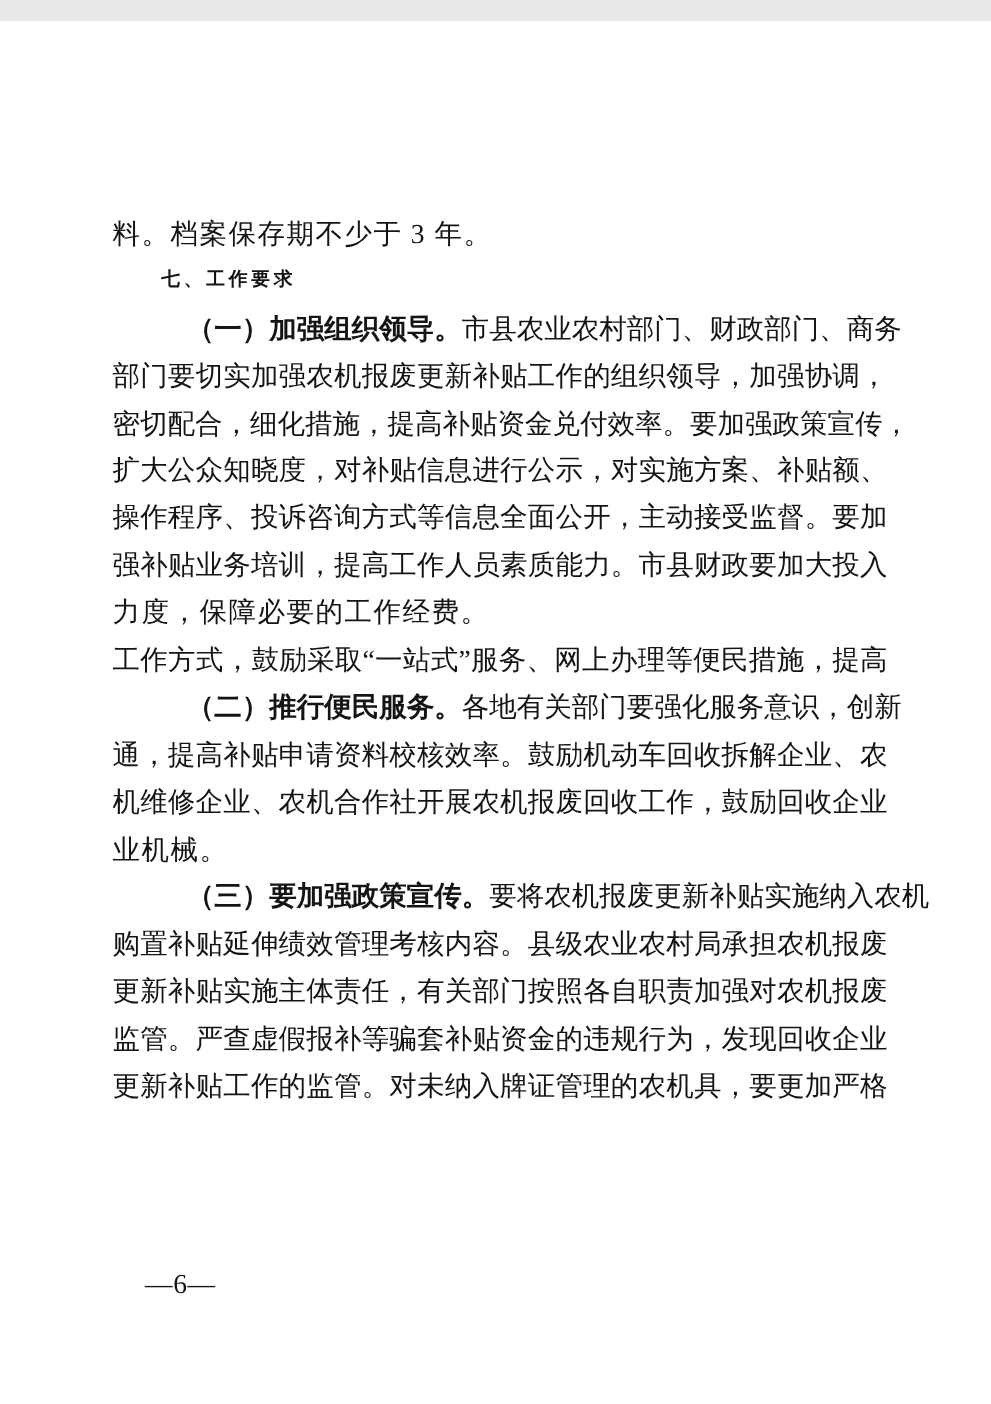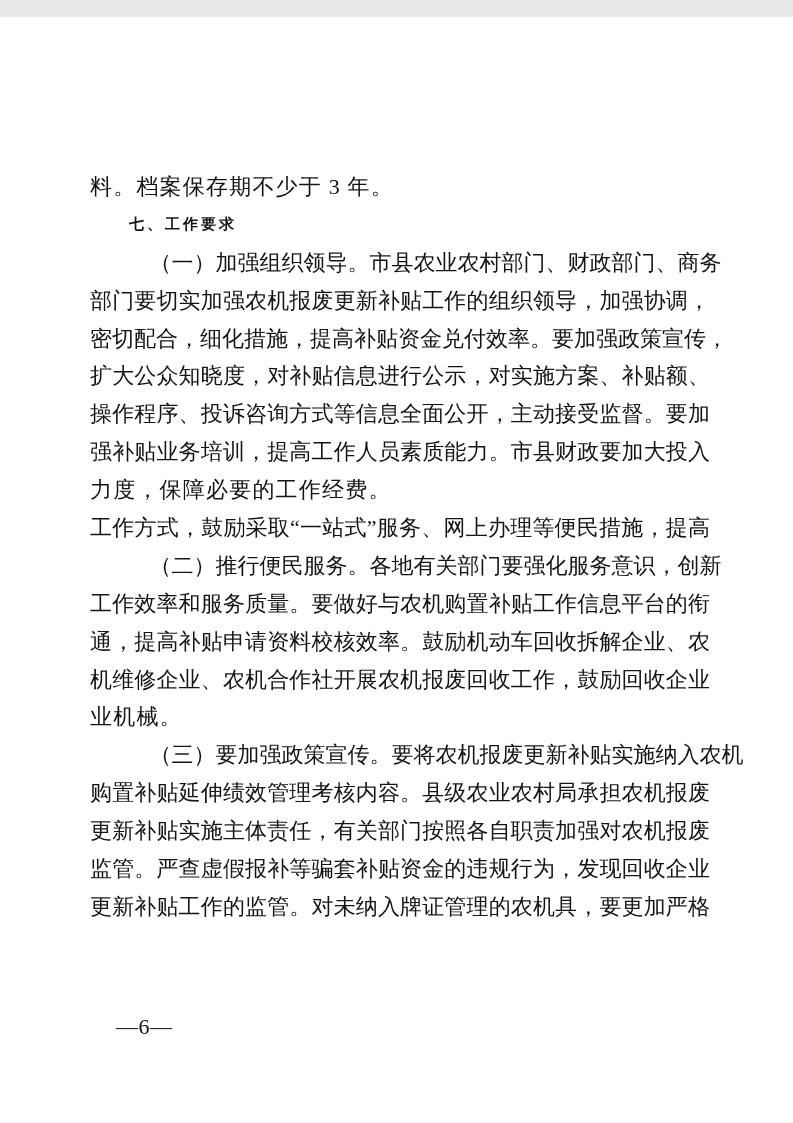--- a/index.html
+++ b/index.html
@@ -42,21 +42,21 @@
   }
   .line--heading {
     font-weight: bold;
     font-size: 15px;
     letter-spacing: 3px;
     text-align: left;
     text-align-last: left;
     text-indent: 2.6em;
   }
   .lead {
-    font-weight: normal;
+    font-weight: bold;
   }
   .footer {
     position: absolute;
     top: 994px;
     left: 116px;
     font-size: 22px;
     line-height: 32px;
     letter-spacing: 0.5px;
   }
 </style>
@@ -75,21 +75,20 @@
     <div class="line"><span>部门要切实加强农机报废更新补贴工作的组织领导，加强协调，</span></div>
     <div class="line"><span>密切配合，细化措施，提高补贴资金兑付效率。要加强政策宣传，</span></div>
     <div class="line"><span>扩大公众知晓度，对补贴信息进行公示，对实施方案、补贴额、</span></div>
     <div class="line"><span>操作程序、投诉咨询方式等信息全面公开，主动接受监督。要加</span></div>
     <div class="line"><span>强补贴业务培训，提高工作人员素质能力。市县财政要加大投入</span></div>
     <div class="line line--end"><span>力度，保障必要的工作经费。</span></div>
 
     <div class="line"><span>工作方式，鼓励采取“一站式”服务、网上办理等便民措施，提高</span></div>
 
     <div class="line line--indent"><span class="lead">（二）推行便民服务。</span><span>各地有关部门要强化服务意识，创新</span></div>
-    <div class="line"><span>工作效率和服务质量。要做好与农机购置补贴工作信息平台的衔</span></div>
     <div class="line"><span>通，提高补贴申请资料校核效率。鼓励机动车回收拆解企业、农</span></div>
     <div class="line"><span>机维修企业、农机合作社开展农机报废回收工作，鼓励回收企业</span></div>
     <div class="line line--end"><span>业机械。</span></div>
 
     <div class="line line--indent"><span class="lead">（三）要加强政策宣传。</span><span>要将农机报废更新补贴实施纳入农机</span></div>
 
     <div class="line"><span>购置补贴延伸绩效管理考核内容。县级农业农村局承担农机报废</span></div>
     <div class="line"><span>更新补贴实施主体责任，有关部门按照各自职责加强对农机报废</span></div>
     <div class="line"><span>监管。严查虚假报补等骗套补贴资金的违规行为，发现回收企业</span></div>
     <div class="line"><span>更新补贴工作的监管。对未纳入牌证管理的农机具，要更加严格</span></div>

